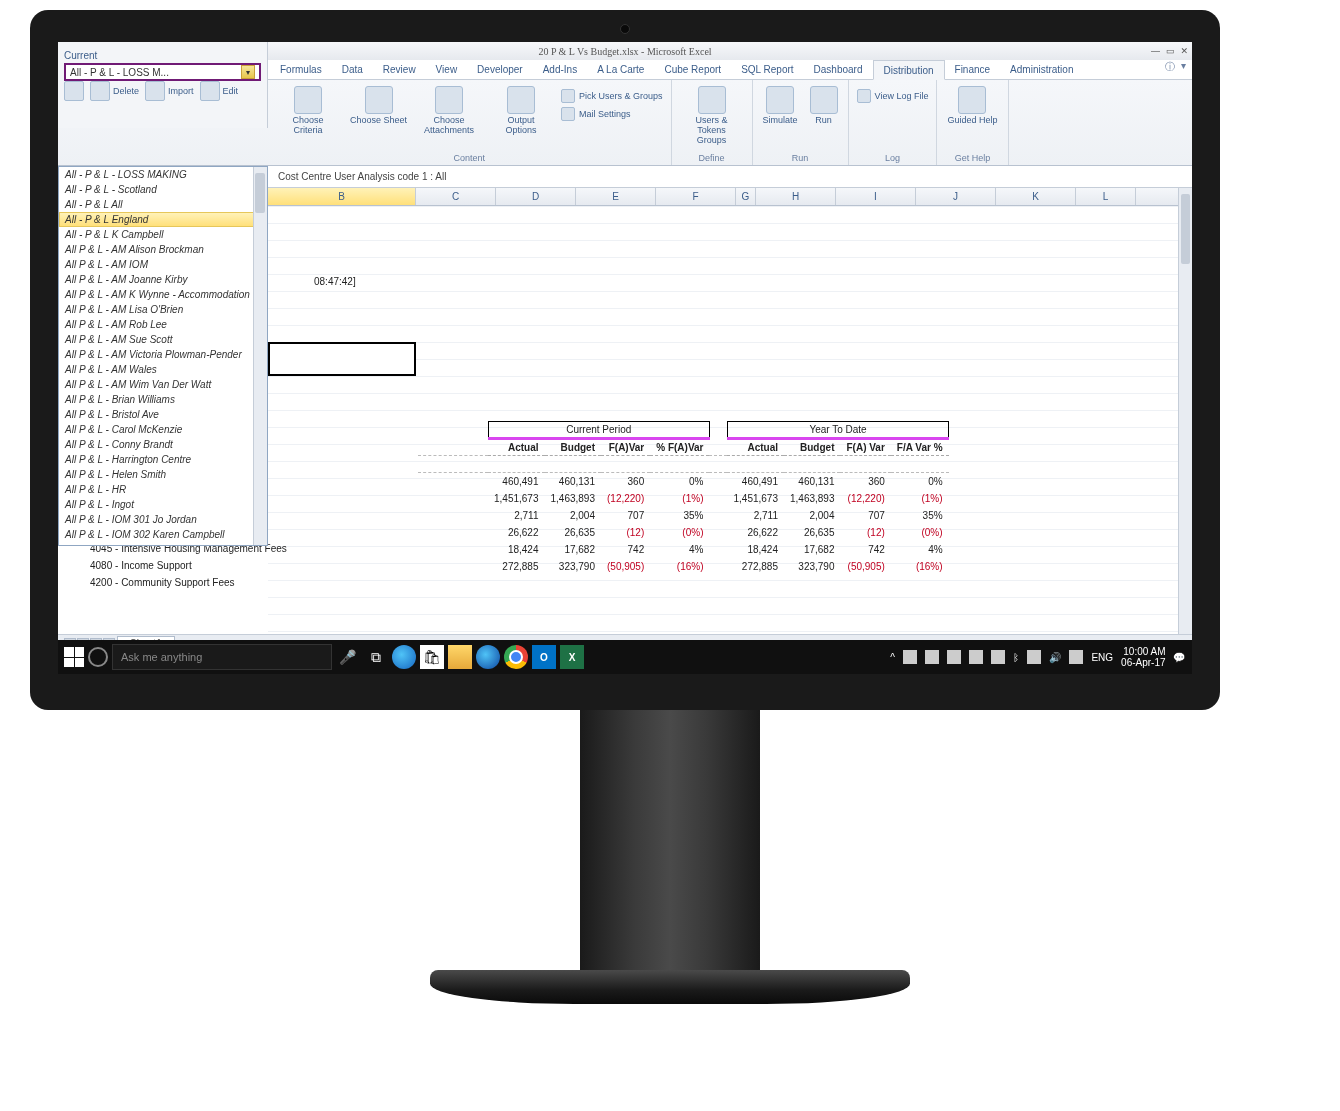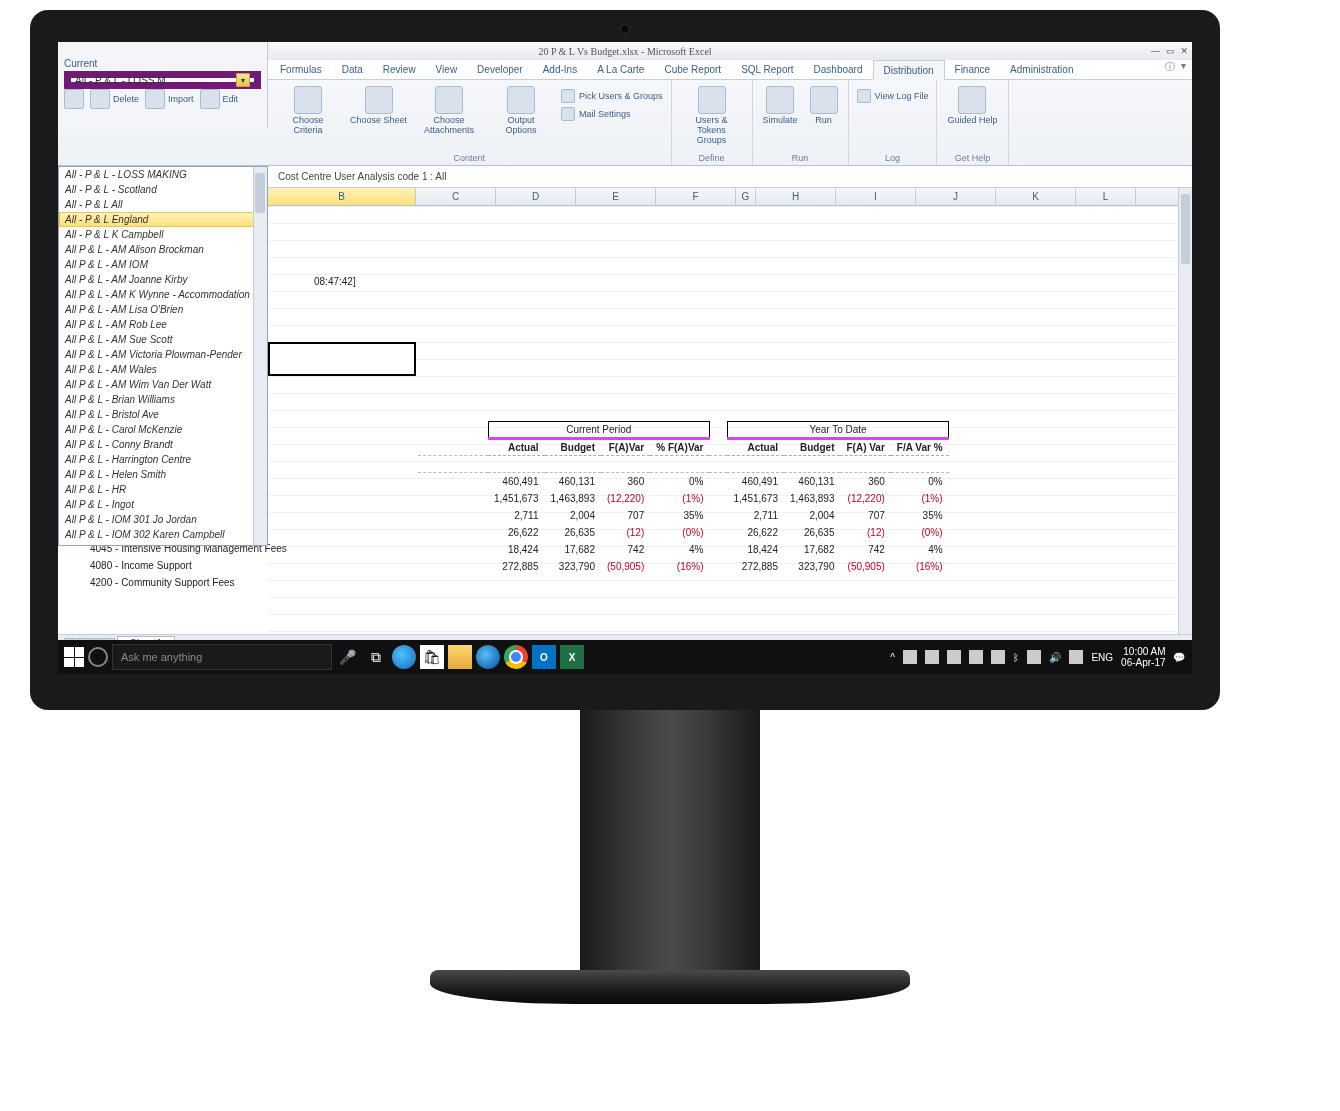--- a/index.html
+++ b/index.html
@@ -34,23 +34,23 @@
 .rgroup { border-right: 1px solid #d0d7e0; padding: 4px 6px 2px 6px; display: flex; flex-direction: column; align-items: center; justify-content: space-between; }
 .rgroup-title { font-size: 9px; color: #6a7fa0; text-align: center; padding-top: 2px; }
 .rbuttons { display: flex; gap: 4px; flex: 1; align-items: flex-start; }
 .rbtn { display: flex; flex-direction: column; align-items: center; gap: 2px; padding: 2px 4px; cursor: default; }
 .rbtn .ic { width: 28px; height: 28px; background: #d9e2ec; border: 1px solid #a8bdd4; border-radius: 3px; position: relative; }
 .rbtn .lbl { font-size: 9px; color: #3b5d8a; text-align: center; max-width: 60px; line-height: 1.1; }
 .rbtn-sm { display:flex; align-items:center; gap:4px; font-size:9px; color:#3b5d8a; padding:1px 2px;}
 .rbtn-sm .ic-sm{width:14px;height:14px;background:#d9e2ec;border:1px solid #a8bdd4;border-radius:2px;}
 
 
-.left-panel { position: absolute; left: 0; top: 0; width: 210px; background: #f3f5f8; border-right: 1px solid #c5cdd8; height: 86px; padding: 16px 6px; z-index: 2; }
+.left-panel { position: absolute; left: 0; top: 0; width: 210px; background: #f3f5f8; border-right: 1px solid #c5cdd8; height: 86px; padding: 8px 6px; z-index: 2; }
 .left-panel .cur-label { font-size: 10px; color: #3b5d8a; margin-bottom: 2px; }
-.combo { height: 18px; border: 7px solid #701a75; background: #fff; display: flex; align-items: center; padding: 0 4px; font-size: 10px; color: #333; justify-content: space-between; }
+.combo { height: 18px; border: 2px solid #701a75; background: #fff; display: flex; align-items: center; padding: 0 4px; font-size: 10px; color: #333; justify-content: space-between; }
 .combo .arrow { width: 14px; height: 14px; background: linear-gradient(#f5e69a,#e8c64a); border: 1px solid #c9a038; display: flex; align-items: center; justify-content: center; font-size: 8px; }
 .left-actions { display:flex; gap:6px; margin-top:0; flex-wrap:wrap;}
 .left-actions .la{display:flex;align-items:center;gap:3px;font-size:9px;color:#3b5d8a;}
 .left-actions .la .ic-sm{width:20px;height:20px;background:#d9e2ec;border:1px solid #a8bdd4;border-radius:2px;}
 
 
 .dropdown { position: absolute; left: 0; top: 124px; width: 210px; background: #fff; border: 1px solid #8fa6c2; max-height: 380px; overflow: hidden; z-index: 5; font-size: 10px; color: #333; }
 .dropdown .dd-item { padding: 2px 6px; white-space: nowrap; overflow: hidden; text-overflow: ellipsis; cursor: default; font-style: italic; }
 .dropdown .dd-item.hover { background: linear-gradient(#fff2b8,#ffe07a); border: 1px solid #e6c75a; padding: 1px 5px; }
 .dropdown .dd-scroll { position:absolute; right:0; top:0; bottom:0; width:14px; background:#e8ecf2; border-left:1px solid #c5cdd8;}

